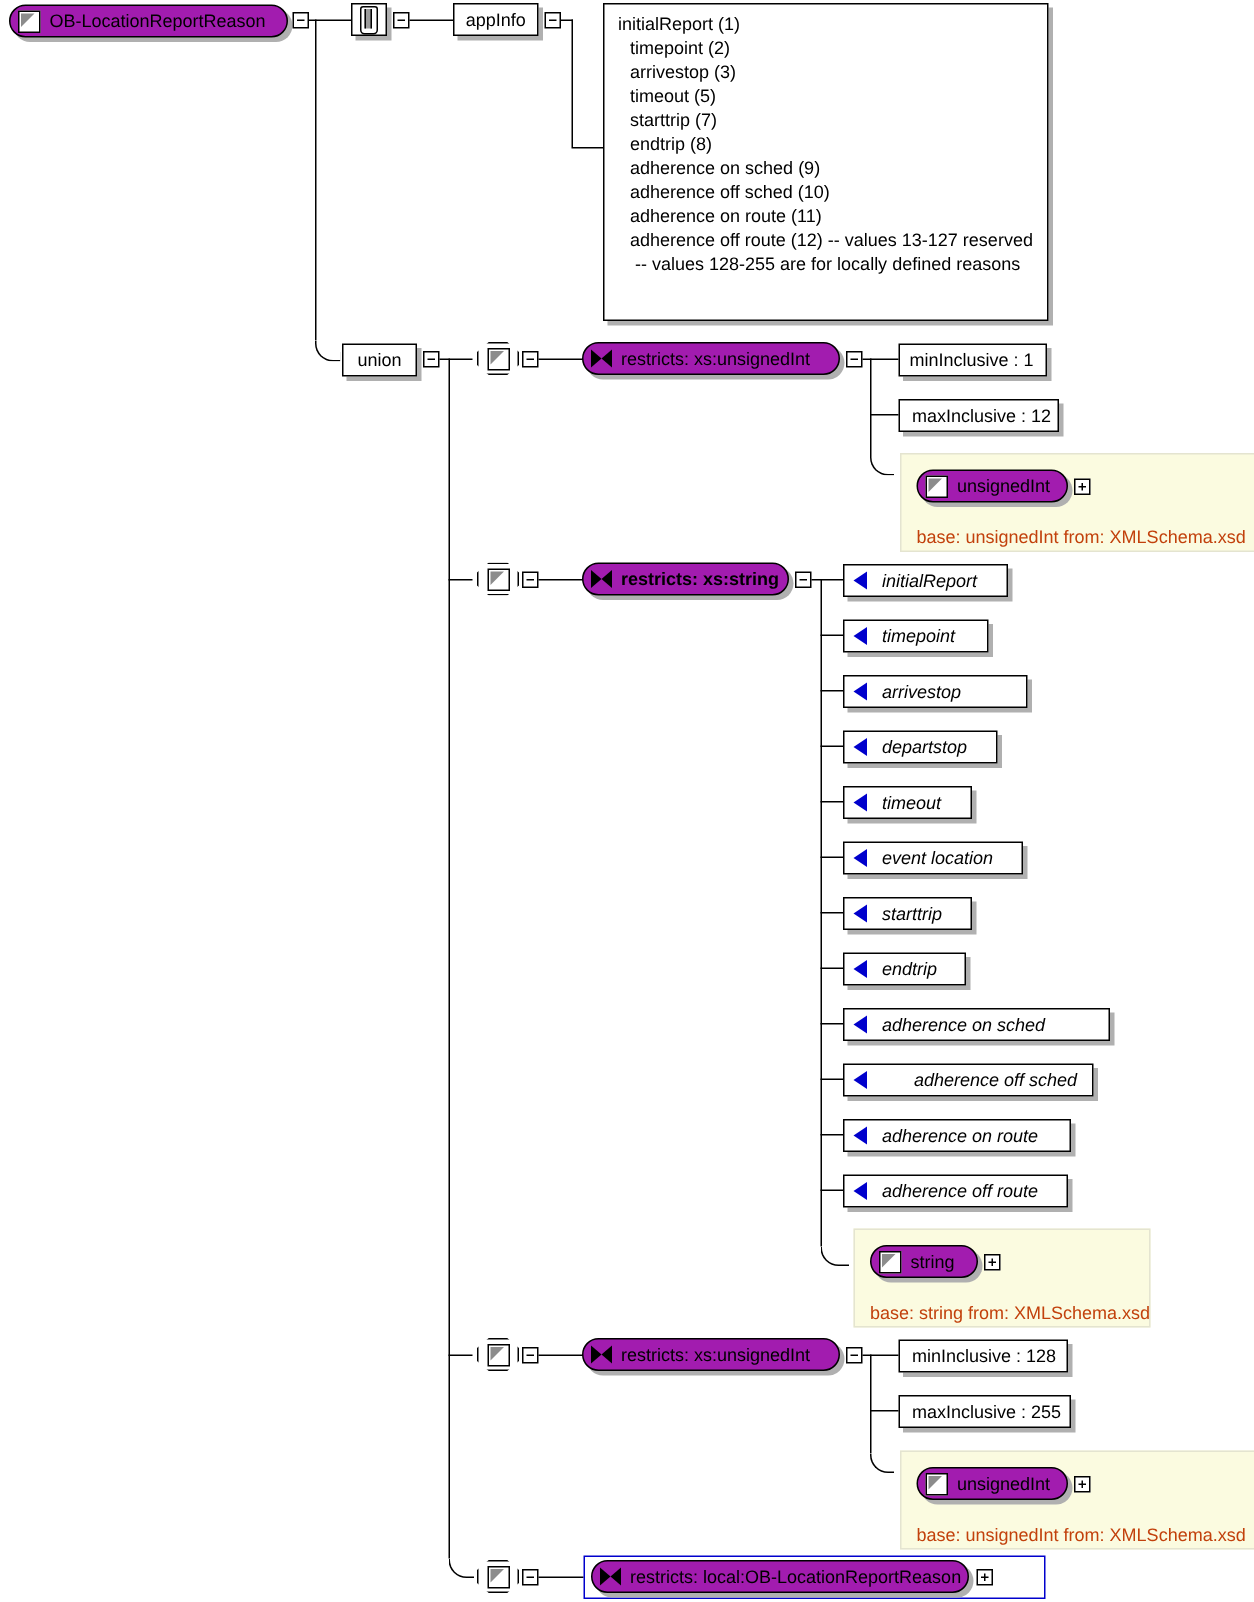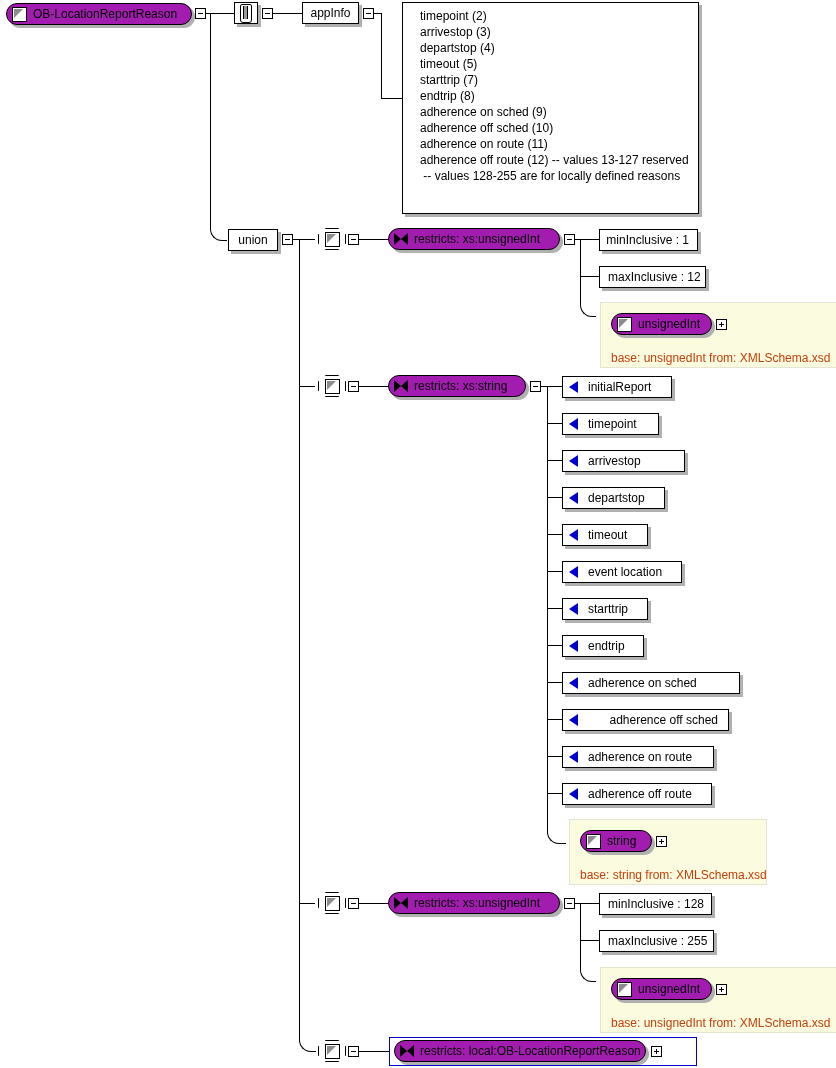--- a/index.html
+++ b/index.html
@@ -63,21 +63,21 @@
     background: #ffffff;
     border: 1px solid #000000;
     box-shadow: 3px 3px 0 0 #b0b0b0;
     padding: 0 8px;
     white-space: nowrap;
   }
   .node-rect .lbl { font-size: 12px; }
   .node-rect.center { justify-content: center; }
 
   
-  .node-enum { padding: 0 10px 0 6px; }
+  .node-enum { padding: 0 10px 0 6px; font-style: italic; }
   .node-enum .lbl { margin-left: 10px; }
 
   
   .octagon {
     position: absolute;
     width: 28px;
     height: 22px;
     box-sizing: border-box;
   }
   .octagon .oct-shape {
@@ -266,23 +266,23 @@
   <div class="node-rect center" style="left:302px; top:2px; width:57px;">
     <span class="lbl">appInfo</span>
   </div>
   <div class="expander" style="left:363px; top:8px;"></div>
 
   <div class="line-h" style="left:374px; top:13px; width:8px;"></div>
   <div class="line-v" style="left:381px; top:13px; height:85px;"></div>
   <div class="line-h" style="left:381px; top:98px; width:22px;"></div>
 
   <div class="annot-box" style="left:402px; top:2px; width:297px; height:212px;">
+    <div class="annot-line">initialReport (1)</div>
     <div class="annot-line indent">timepoint (2)</div>
     <div class="annot-line indent">arrivestop (3)</div>
-    <div class="annot-line indent">departstop (4)</div>
     <div class="annot-line indent">timeout (5)</div>
     <div class="annot-line indent">starttrip (7)</div>
     <div class="annot-line indent">endtrip (8)</div>
     <div class="annot-line indent">adherence on sched (9)</div>
     <div class="annot-line indent">adherence off sched (10)</div>
     <div class="annot-line indent">adherence on route (11)</div>
     <div class="annot-line indent">adherence off route (12) -- values 13-127 reserved</div>
     <div class="annot-line indent"> -- values 128-255 are for locally defined reasons</div>
   </div>
 
@@ -334,21 +334,21 @@
   </div>
 
   <div class="octagon" style="left:318px; top:375px;">
     <div class="oct-shadow"></div>
     <div class="oct-shape"></div>
     <span class="ico-simpletype oct-icon"></span>
   </div>
   <div class="expander" style="left:348px; top:381px;"></div>
   <div class="line-h" style="left:359px; top:386px; width:30px;"></div>
 
-  <div class="node-round" style="left:388px; top:375px; width:138px;">
+  <div class="node-round" style="left:388px; top:375px; width:138px;font-weight:bold;">
     <span class="ico-restricts"></span>
     <span class="lbl">restricts: xs:string</span>
   </div>
   <div class="expander" style="left:530px; top:381px;"></div>
 
   <div class="line-h" style="left:541px; top:386px; width:22px;"></div>
   <div class="line-v" style="left:547px; top:386px; height:445px;"></div>
   <div class="line-h" style="left:547px; top:423px; width:16px;"></div>
   <div class="line-h" style="left:547px; top:460px; width:16px;"></div>
   <div class="line-h" style="left:547px; top:497px; width:16px;"></div>

